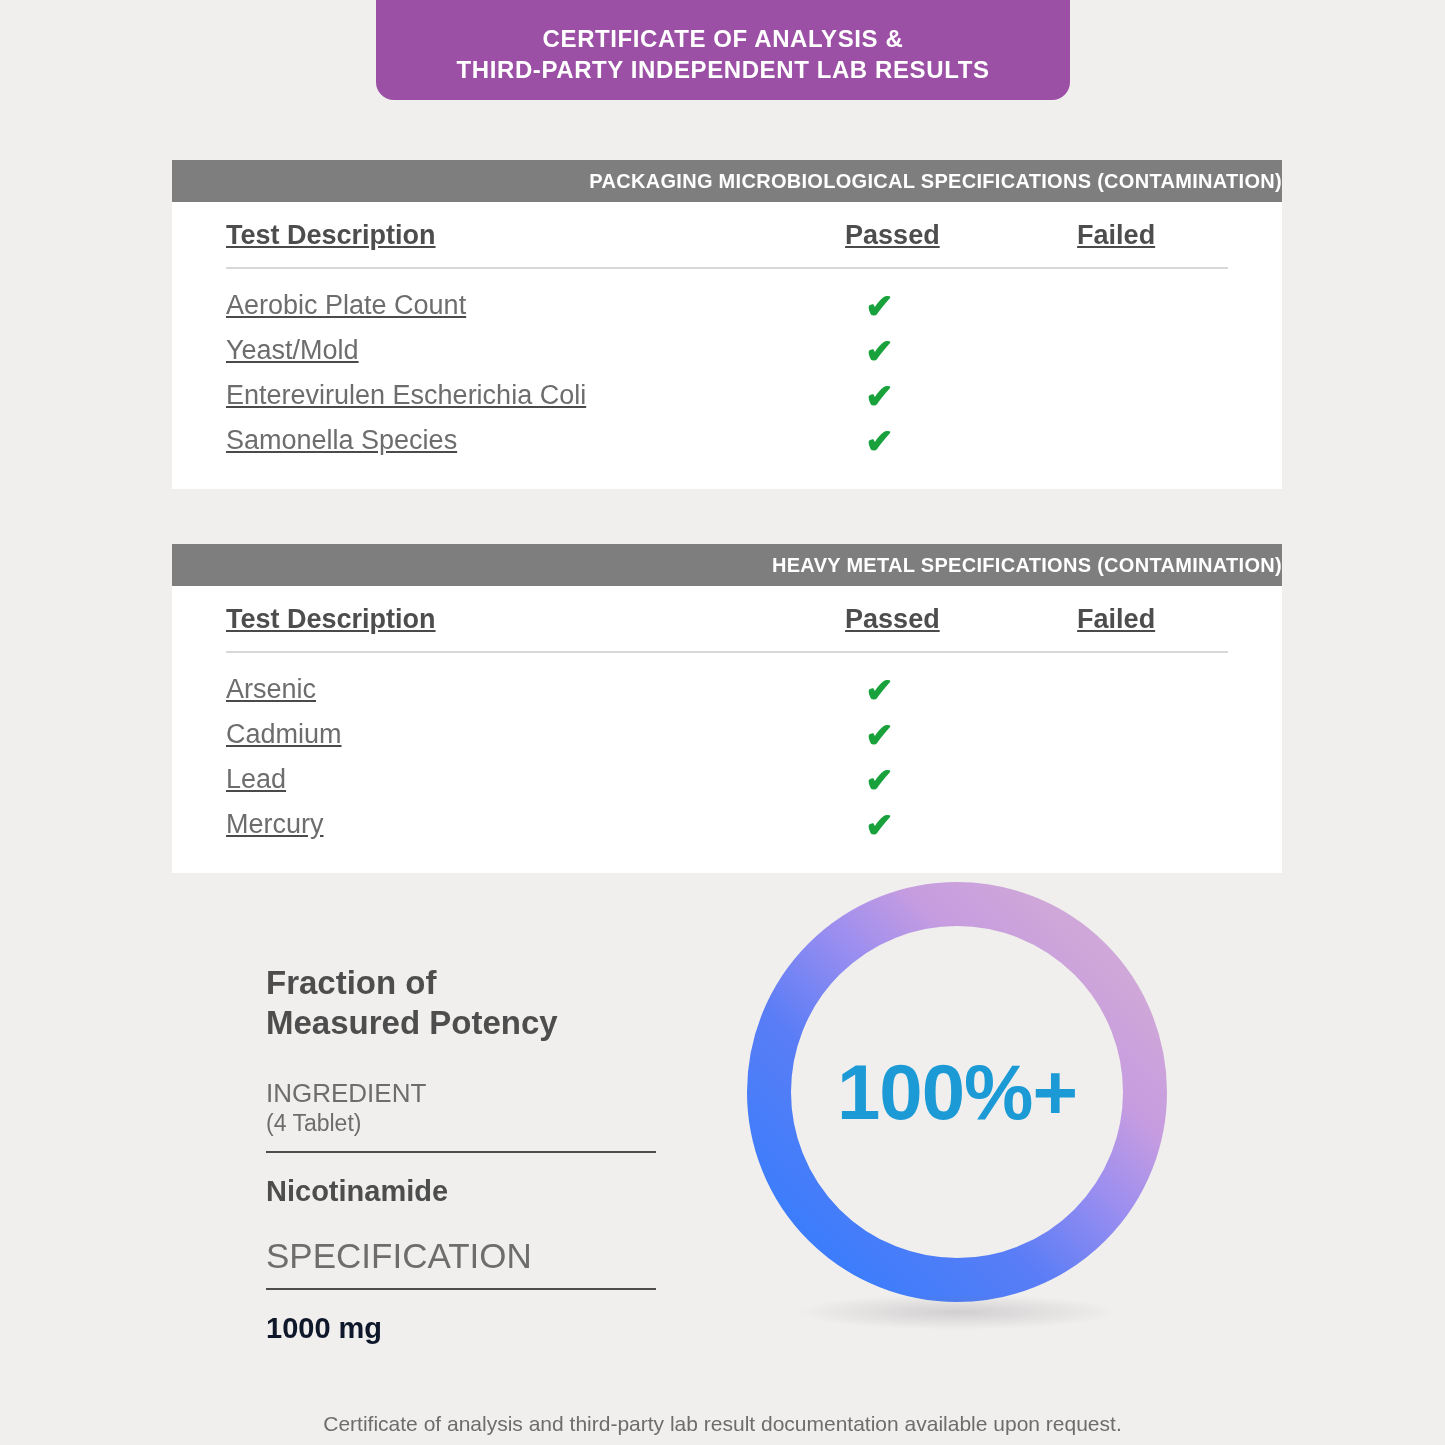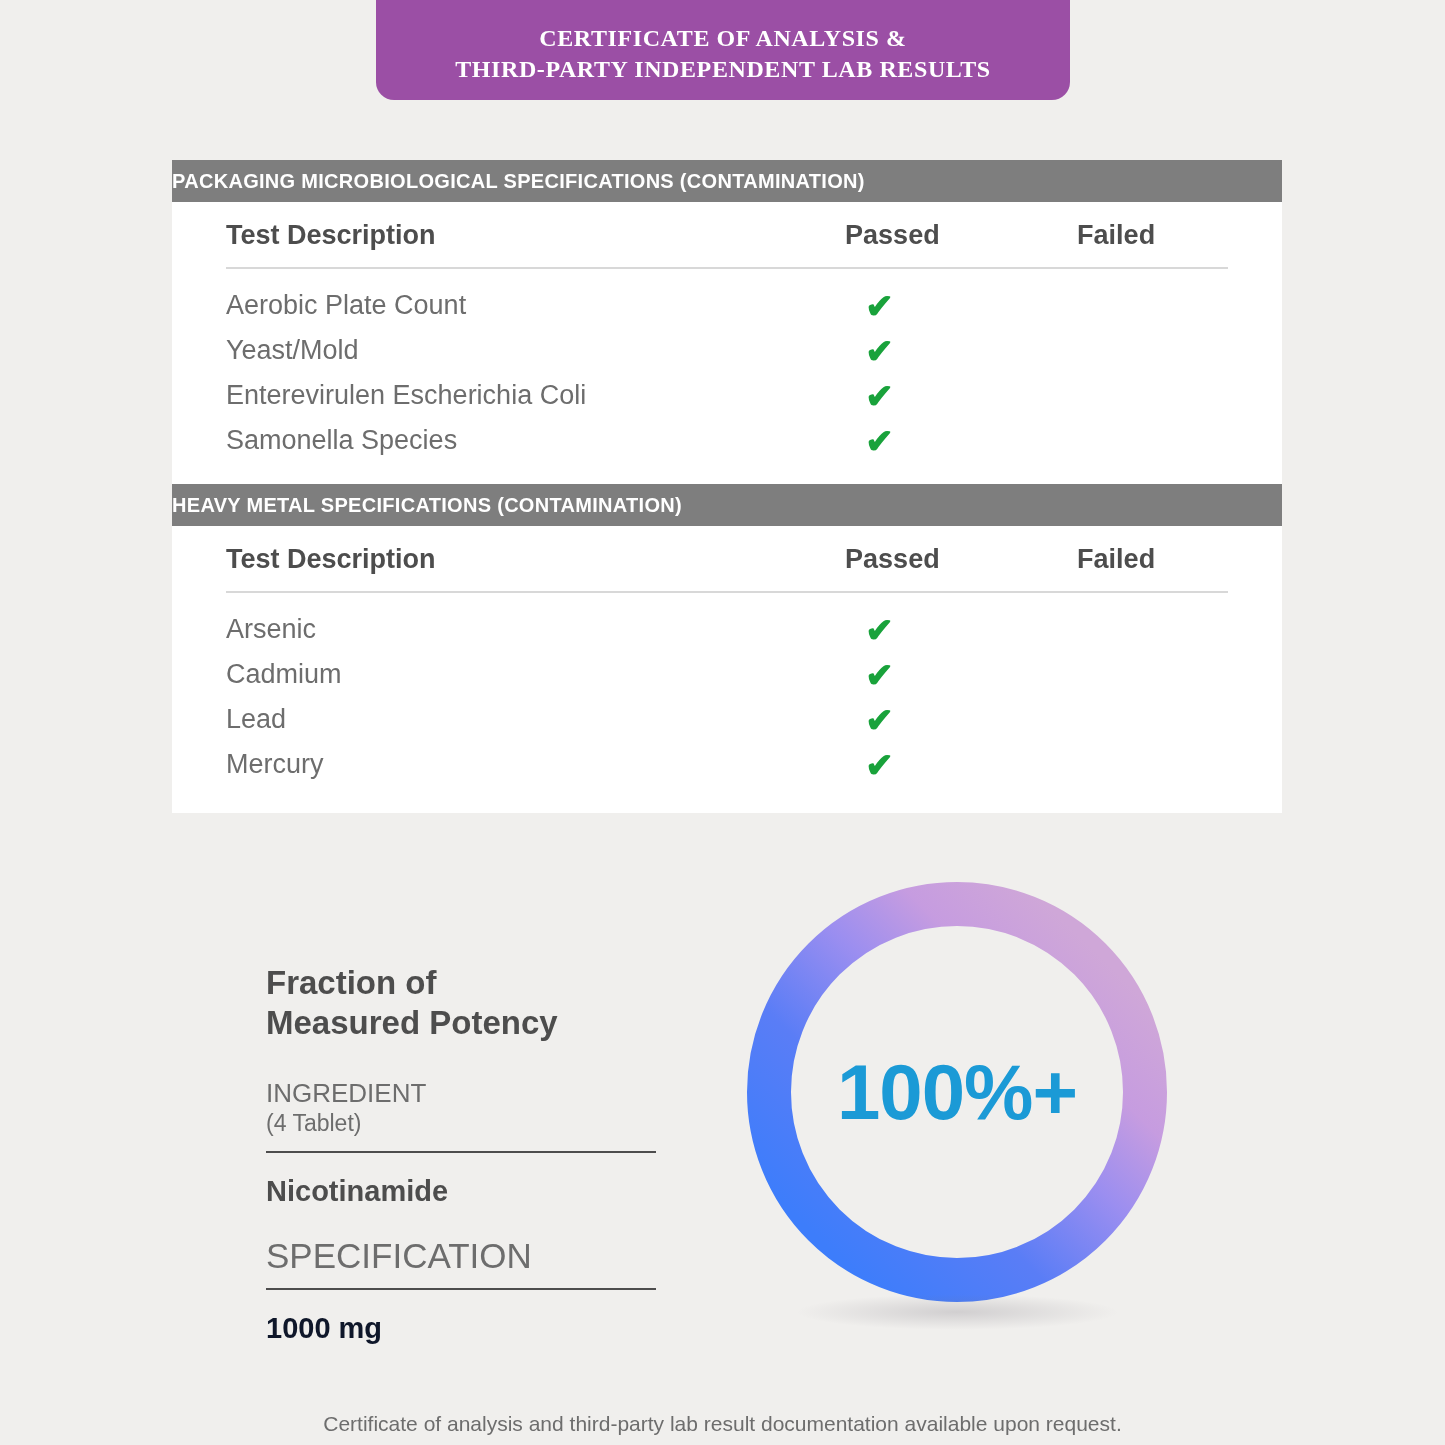--- a/index.html
+++ b/index.html
@@ -31,49 +31,49 @@
     padding-bottom: 14px;
     box-sizing: border-box;
   }
   .banner-text {
     color: #ffffff;
     font-size: 24px;
     font-weight: bold;
     letter-spacing: 0.6px;
     line-height: 1.32;
     text-align: center;
-    font-family: Liberation Serif, serif;
   }
 
   
   .table-block {
     position: absolute;
     left: 172px;
     width: 1110px;
   }
   #table-micro { top: 160px; }
-  #table-metal { top: 484px; }
+  #table-metal { top: 544px; }
 
   .table-header {
     background: #7e7e7e;
     height: 42px;
     display: flex;
     align-items: center;
-    justify-content: flex-start;
+    justify-content: flex-end;
   }
   .table-header-text {
     color: #ffffff;
     font-size: 20px;
     font-weight: bold;
     letter-spacing: 0.3px;
   }
   .table-body {
     background: #ffffff;
     padding: 18px 54px 26px 54px;
     box-sizing: border-box;
+    text-decoration: underline;
   }
   .col-head-row {
     display: flex;
     align-items: center;
     border-bottom: 2px solid #d8d8d8;
     padding-bottom: 16px;
   }
   .col-desc { width: 570px; }
   .col-pass { width: 230px; text-align: center; }
   .col-fail { width: 230px; text-align: center; }

